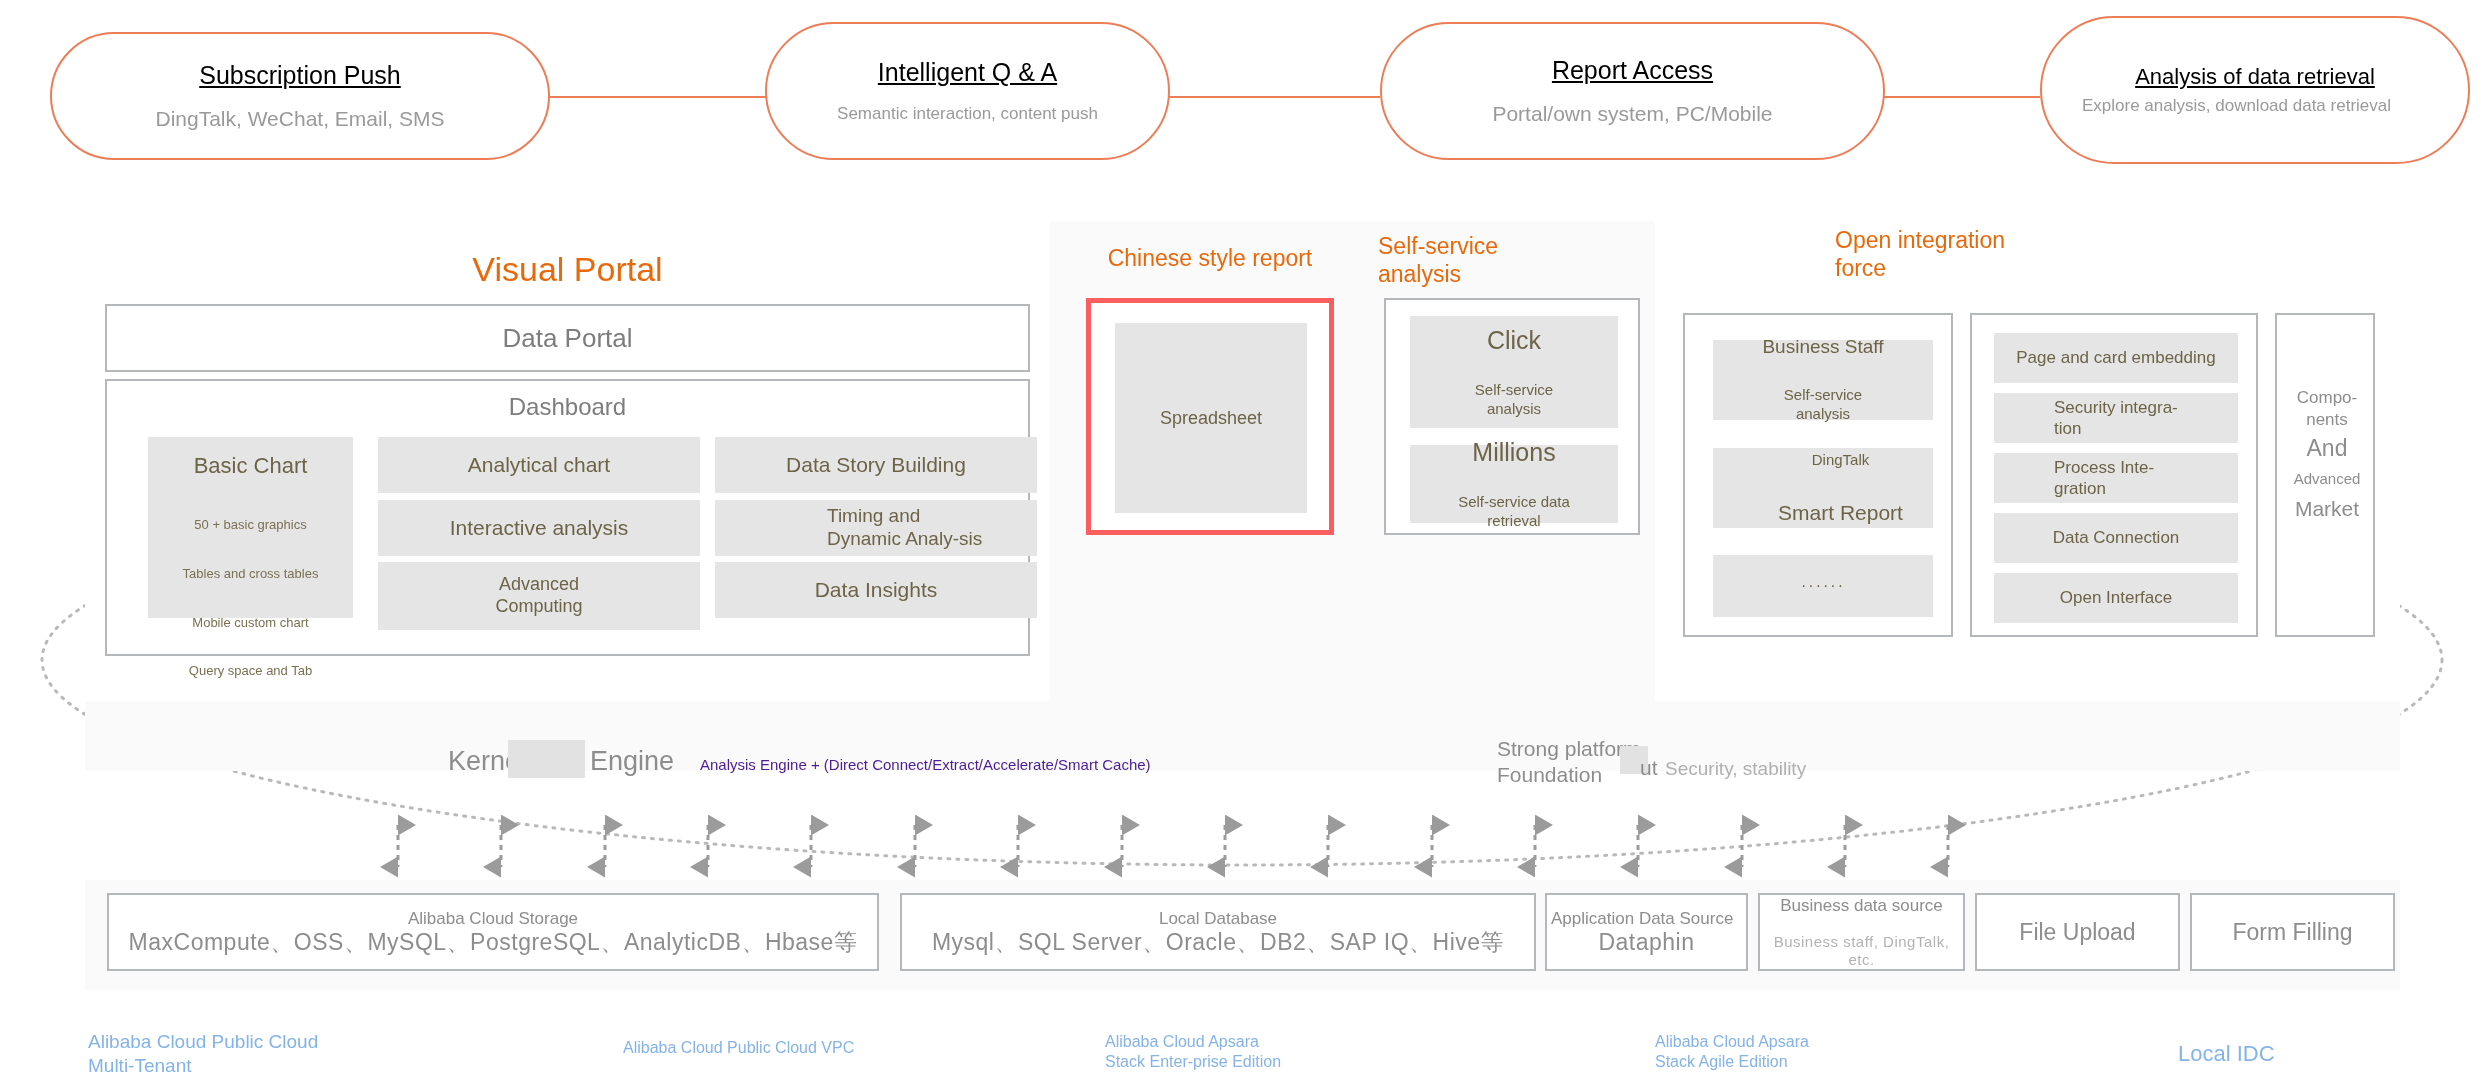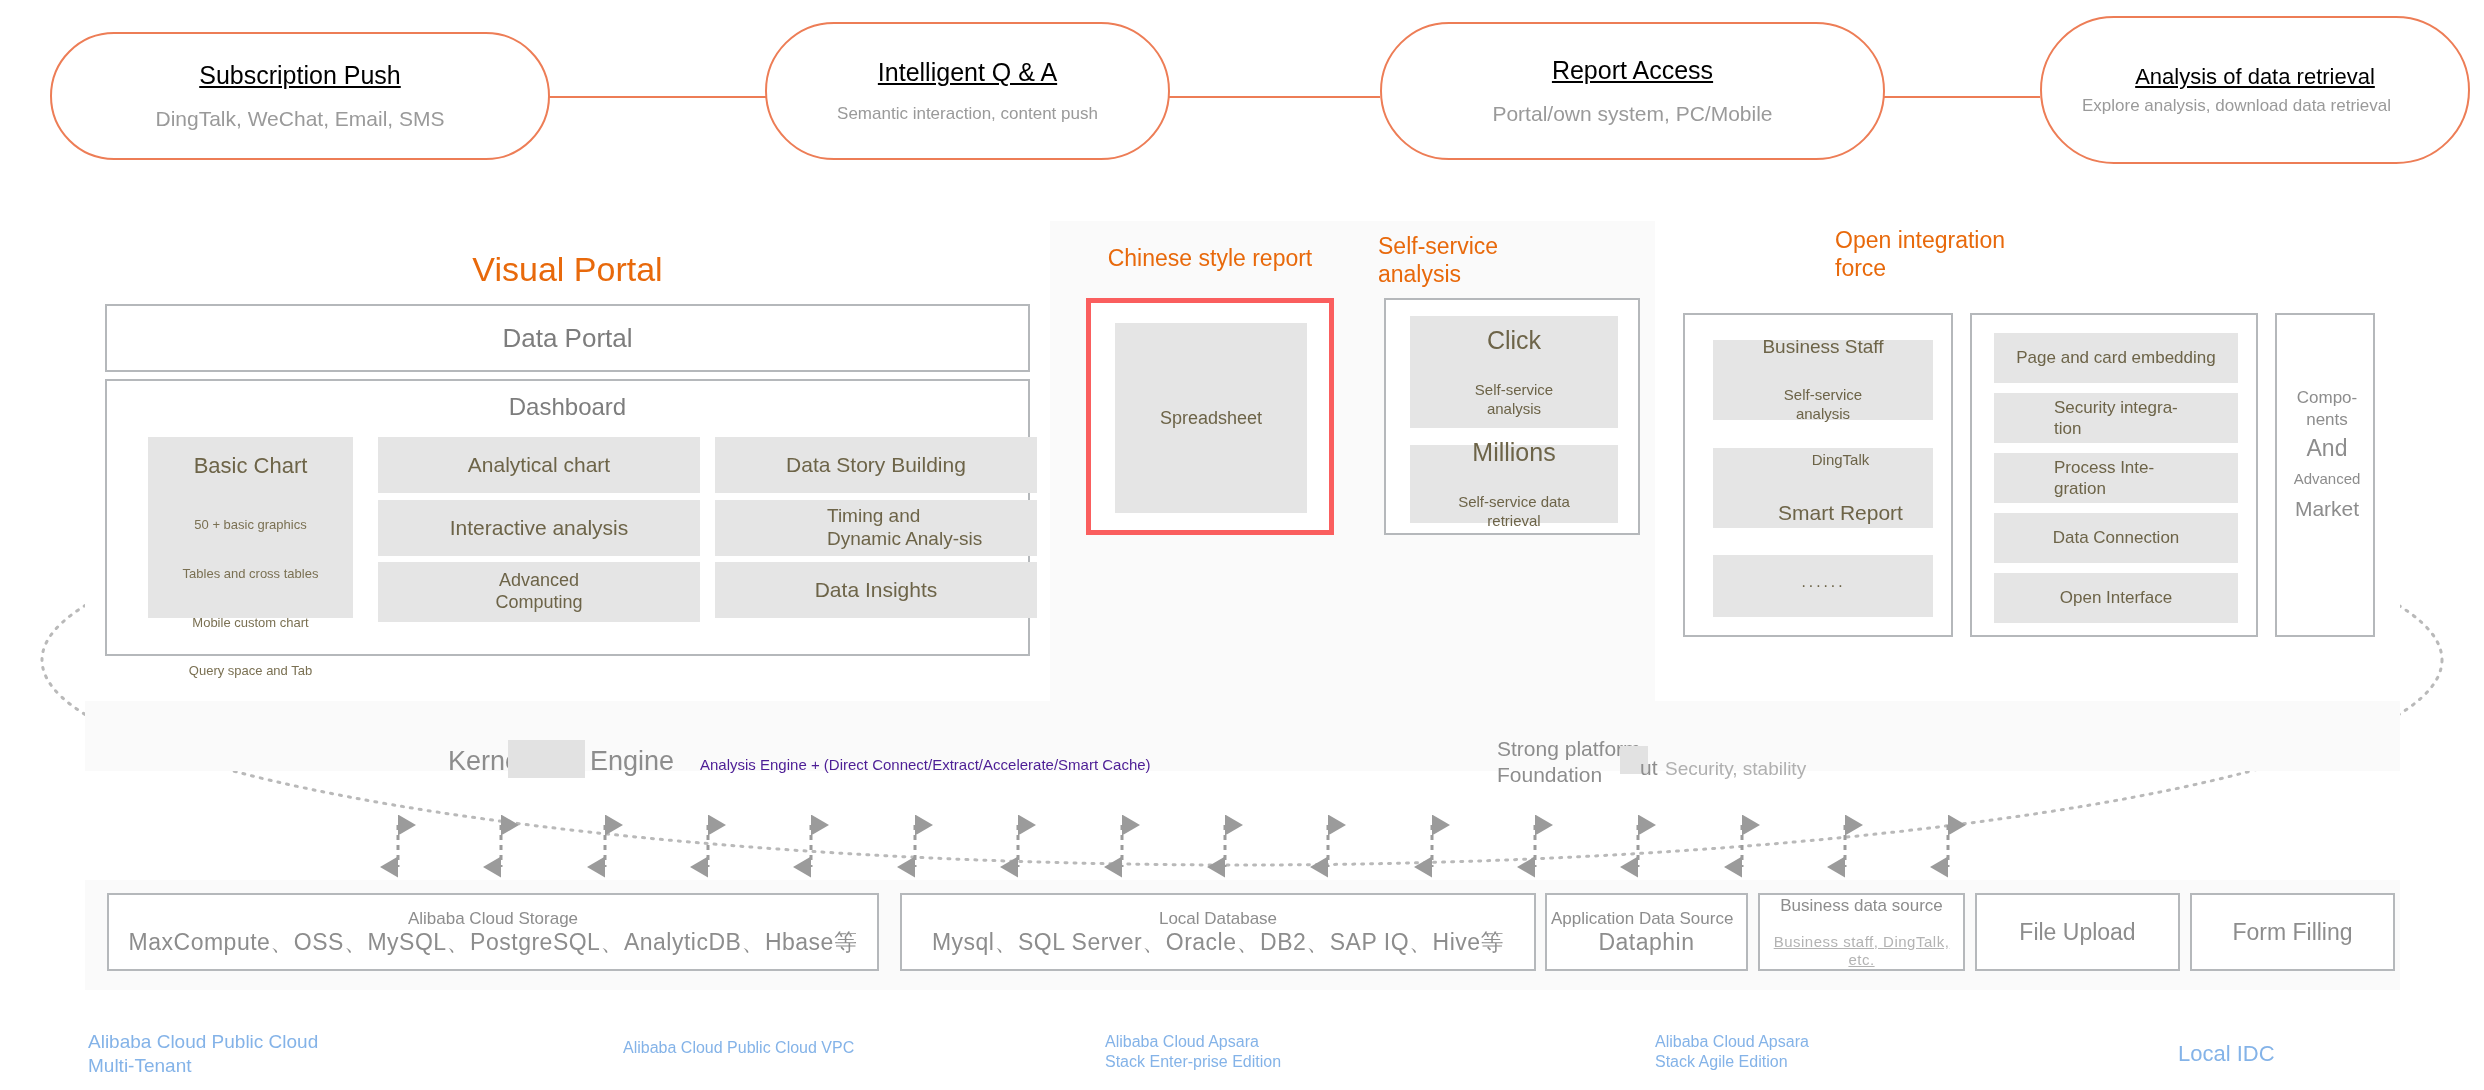--- a/index.html
+++ b/index.html
@@ -155,21 +155,21 @@
           <div class="t-main">Data Story Building</div>
         </div>
 
         <div class="tile" style="left:271px; top:119px; width:322px; height:56px;">
           <div class="t-main">Interactive analysis</div>
         </div>
         <div class="tile" style="left:608px; top:119px; width:322px; height:56px; align-items:flex-start; padding-left:112px;">
           <div class="t-main" style="font-size:19px; text-align:left; max-width:160px;">Timing and Dynamic Analy-sis</div>
         </div>
 
-        <div class="tile" style="left:271px; top:181px; width:322px; height:60px;">
+        <div class="tile" style="left:271px; top:181px; width:322px; height:68px;">
           <div class="t-main" style="font-size:18px; max-width:110px;">Advanced Computing</div>
         </div>
         <div class="tile" style="left:608px; top:181px; width:322px; height:56px;">
           <div class="t-main">Data Insights</div>
         </div>
       </div>
     </div>
 
     <div style="position:absolute; left:985px; top:0; width:280px; height:480px;">
       <div class="sec-title" style="left:0; top:24px; width:280px; font-size:23px;">Chinese style report</div>
@@ -294,21 +294,21 @@
       <div class="src-sub">Mysql、SQL Server、Oracle、DB2、SAP IQ、Hive等</div>
     </div>
 
     <div class="src-box" style="left:1460px; top:13px; width:203px; height:78px;">
       <div class="src-title" style="align-self:flex-start; text-align:left; padding-left:4px;">Application Data Source</div>
       <div class="src-sub">Dataphin</div>
     </div>
 
     <div class="src-box" style="left:1673px; top:13px; width:207px; height:78px;">
       <div class="src-title">Business data source</div>
-      <div class="src-sub tiny" style="margin-top:17px;text-decoration:underline;">Business staff, DingTalk, etc.</div>
+      <div class="src-sub tiny" style="margin-top:17px;">Business staff, DingTalk, etc.</div>
     </div>
 
     <div class="src-box" style="left:1890px; top:13px; width:205px; height:78px;">
       <div class="src-only">File Upload</div>
     </div>
 
     <div class="src-box" style="left:2105px; top:13px; width:205px; height:78px;">
       <div class="src-only">Form Filling</div>
     </div>
   </div>

